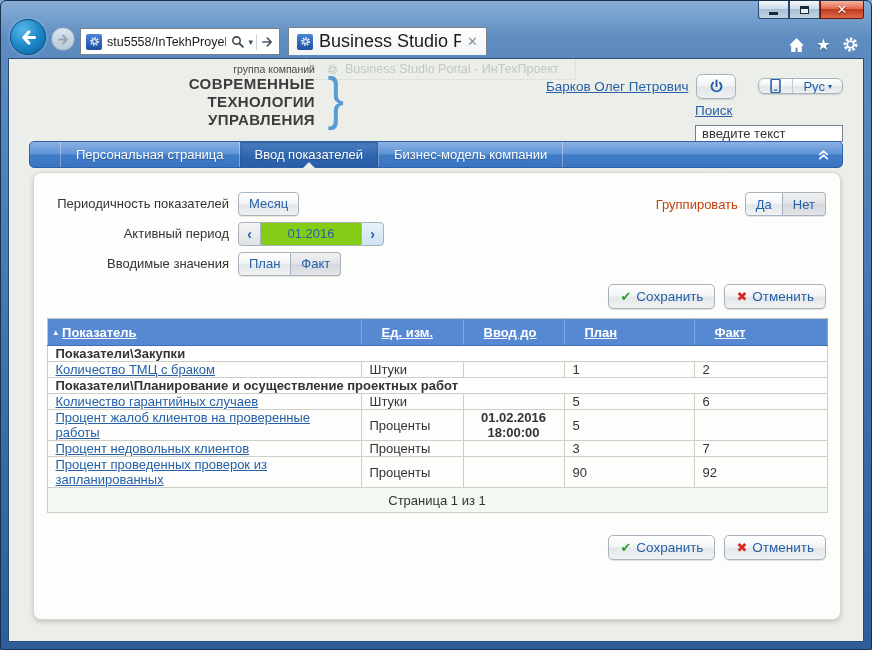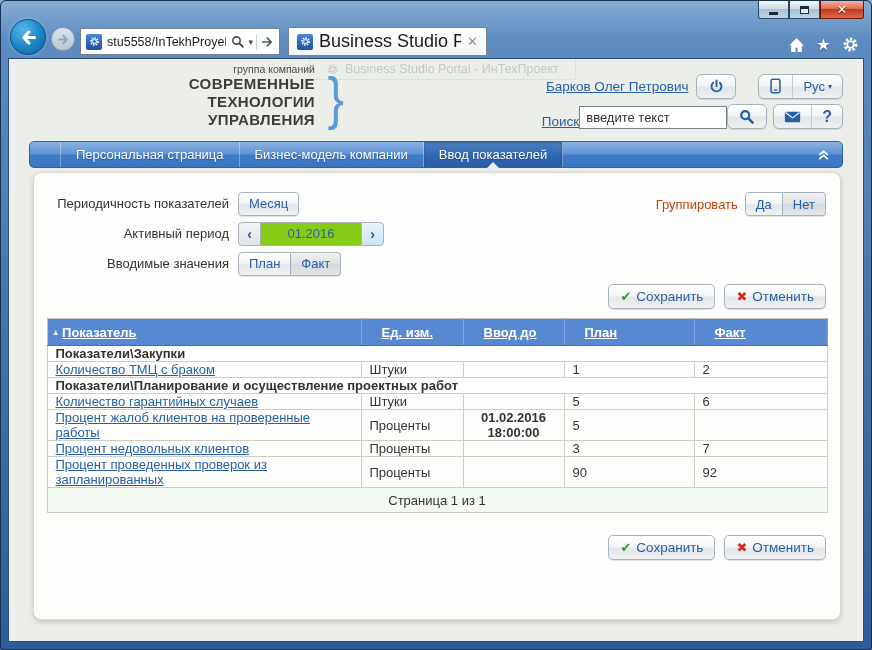--- a/index.html
+++ b/index.html
@@ -80,29 +80,29 @@
     display:flex; align-items:center; gap:6px; color:#c3c8c2; font-size:12.5px;
   }
   .logo { position:absolute; left:38px; top:4px; width:272px; text-align:right; }
   .logo-small { font-size:10.5px; color:#4a4a4a; padding-right:4px; }
   .logo-line { font-size:15px; font-weight:bold; color:#3c3c3c; line-height:18px; letter-spacing:.4px; padding-right:4px; }
   .logo-brace {
     position:absolute; right:-26px; top:6px; font-size:58px; color:#5b9bd5;
     font-weight:normal; transform:scaleX(.85); line-height:1;
   }
   .user-row { position:absolute; right:20px; top:14px; display:flex; align-items:center; gap:8px; height:26px; }
-  .search-row { position:absolute; right:20px; top:44px; display:flex; align-items:flex-end; height:26px; }
+  .search-row { position:absolute; right:20px; top:44px; display:flex; align-items:flex-start; gap:7px; height:26px;flex-direction:column; }
   a.hlink { color:#2661a8; text-decoration:underline; font-size:13.5px; cursor:pointer; }
   .glass-btn {
     height:25px; min-width:40px; border:1px solid #a7b2bd; border-radius:6px;
     background:linear-gradient(180deg,#ffffff 0%,#f2f4f6 45%,#e2e6ea 55%,#eef1f3 100%);
     display:flex; align-items:center; justify-content:center; cursor:pointer;
     box-shadow:0 1px 1px rgba(0,0,0,.12);
   }
-  .btn-group { display:flex; height:25px; border:1px solid #a7b2bd; border-radius:6px;
+  .btn-group { display:flex; height:16px; border:1px solid #a7b2bd; border-radius:6px;
     background:linear-gradient(180deg,#ffffff 0%,#f2f4f6 45%,#e2e6ea 55%,#eef1f3 100%);
     box-shadow:0 1px 1px rgba(0,0,0,.12); overflow:hidden; }
   .btn-group .cell { display:flex; align-items:center; justify-content:center; padding:0 10px; cursor:pointer; gap:3px; }
   .btn-group .cell + .cell { border-left:1px solid #c2cad2; }
   .lang-text { color:#2661a8; font-size:13px; }
   .mini-caret { font-size:8px; color:#2661a8; }
   .gap12 { width:6px; }
   .search-input {
     width:148px; height:23px; border:1px solid #76828e; font-size:13px; padding:0 6px;
     font-family:inherit; color:#222; background:#fff;
@@ -351,25 +351,25 @@
           <span class="help-q">?</span>
         </div>
       </div>
     </div>
   </div>
 
   <div class="nav-bar">
     <div class="nav-tab first">
         <span>Персональная страница</span>
       </div>
+    <div class="nav-tab active">
+        <span>Ввод показателей</span>
+      </div>
     <div class="nav-tab">
         <span>Бизнес-модель компании</span>
-      </div>
-    <div class="nav-tab active">
-        <span>Ввод показателей</span>
       </div>
     <span class="nav-chevron">
       <svg width="13" height="13" viewBox="0 0 12 12">
           <path d="M2.5 6 6 2.8 9.5 6M2.5 9.8 6 6.6l3.5 3.2" fill="none" stroke="#fff" stroke-width="1.5" stroke-linecap="round" stroke-linejoin="round"></path>
         </svg>
     </span>
   </div>
 
   <div class="panel">
 

